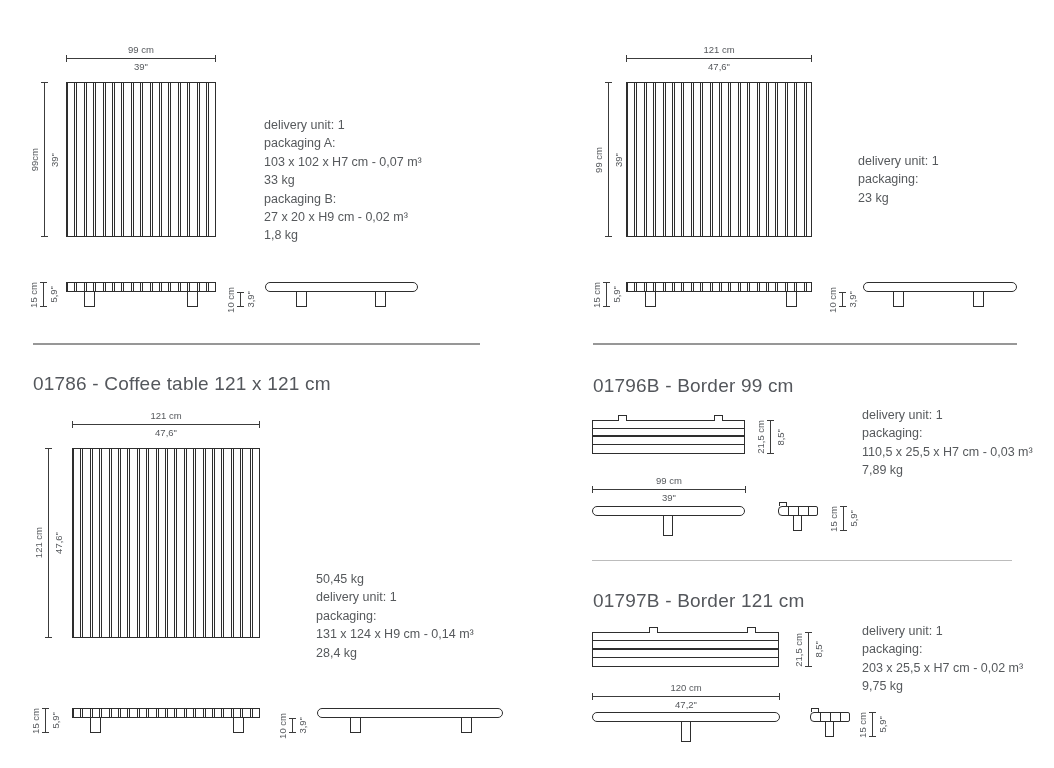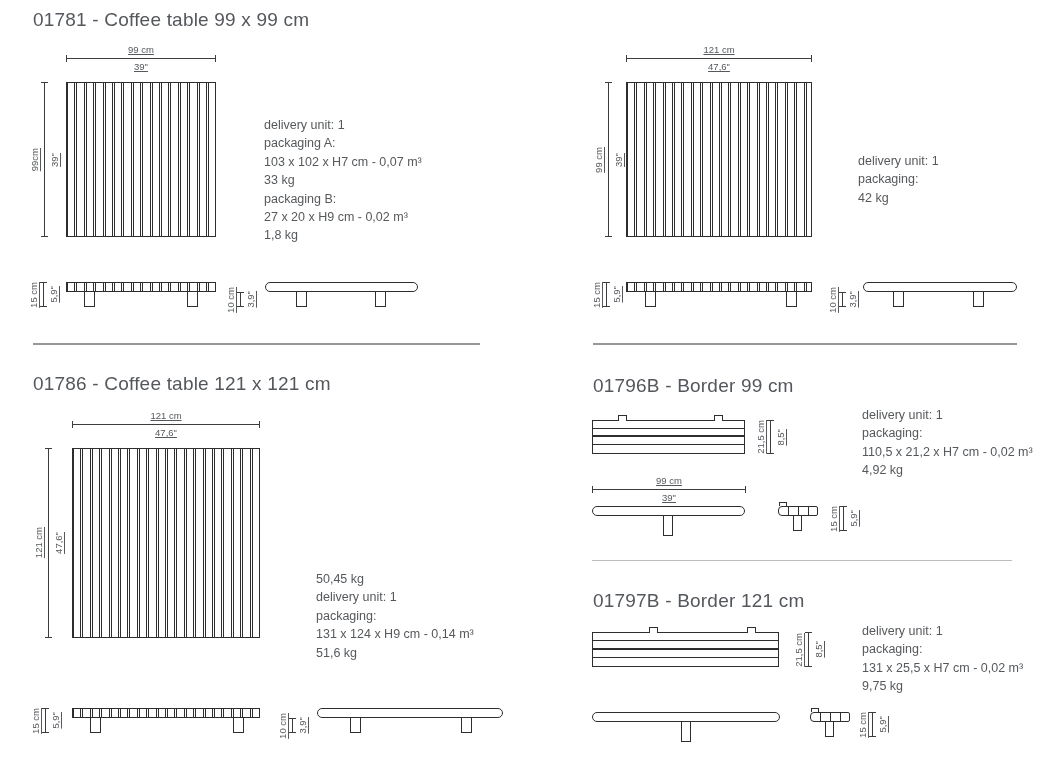--- a/index.html
+++ b/index.html
@@ -6,21 +6,21 @@
   html,body { background:#fff; }
   .canvas { position:relative; width:1054px; height:768px; background:#ffffff;
             font-family:"Liberation Sans", sans-serif; overflow:hidden; }
   .abs { position:absolute; }
 
   .title { font-size:19px; color:#54575c; letter-spacing:.2px; white-space:nowrap; }
 
   .info { font-size:12.5px; color:#56595c; line-height:18.4px; white-space:nowrap; }
 
   
-  .dim-label { font-size:9.5px; color:#55585c; line-height:11px; white-space:nowrap;text-decoration:underline; }
+  .dim-label { font-size:9.5px; color:#55585c; line-height:11px; white-space:nowrap; }
 
   .hdim { display:flex; flex-direction:column; align-items:center; }
   .hdim .dline { width:100%; height:1px; background:#3c3c3c; position:relative; margin:3px 0 2px 0; }
   .hdim .dline::before, .hdim .dline::after { content:""; position:absolute; top:-3px; width:1px; height:7px; background:#3c3c3c; }
   .hdim .dline::before { left:0; } .hdim .dline::after { right:0; }
 
   .vdim { display:flex; align-items:center; }
   .vdim .dim-label { writing-mode:vertical-rl; transform:rotate(180deg); padding:0 1px; }
   .vdim .dline { width:1px; align-self:stretch; background:#3c3c3c; position:relative; margin:0 3px; }
   .vdim .dline::before, .vdim .dline::after { content:""; position:absolute; left:-3px; width:7px; height:1px; background:#3c3c3c; }
@@ -48,21 +48,20 @@
   .ev-tab { position:absolute; top:-4px; left:1px; width:8px; height:4px; border:1.2px solid #2e2e2e; border-bottom:none; background:#fff; }
 
   .divider { height:2px; background:#979797; }
   .divider.thin { height:1px; background:#bcbcbc; }
 </style>
 </head>
 <body>
 
 <div class="canvas">
 
-  <div class="abs title" style="left:33px;top:9px">01781 - Coffee table 99 x 99 cm</div>
 
   <div class="abs hdim" style="left:66px;top:44px;width:150px">
     <div class="dim-label">99 cm</div>
     <div class="dline"></div>
     <div class="dim-label">39"</div>
   </div>
 
   <div class="abs vdim" style="left:28px;top:82px;height:155px">
     <div class="dim-label">99cm</div>
     <div class="dline"></div>
@@ -116,21 +115,21 @@
     <div class="dim-label">99 cm</div>
     <div class="dline"></div>
     <div class="dim-label">39"</div>
   </div>
 
   <div class="abs topview slats" style="left:626px;top:82px;width:186px;height:155px"></div>
 
   <div class="abs info" style="left:858px;top:152px">
     <div>delivery unit: 1</div>
     <div>packaging:</div>
-    <div>42 kg</div>
+    <div>23 kg</div>
   </div>
 
   <div class="abs vdim" style="left:590px;top:282px;height:25px">
     <div class="dim-label">15 cm</div>
     <div class="dline"></div>
     <div class="dim-label">5,9"</div>
   </div>
 
   <div class="abs fview" style="left:626px;top:282px;width:186px">
     <div class="fv-bar slats"></div>
@@ -167,21 +166,21 @@
     <div class="dim-label">47,6"</div>
   </div>
 
   <div class="abs topview slats" style="left:72px;top:448px;width:188px;height:190px"></div>
 
   <div class="abs info" style="left:316px;top:570px">
     <div>50,45 kg</div>
     <div>delivery unit: 1</div>
     <div>packaging:</div>
     <div>131 x 124 x H9 cm - 0,14 m³</div>
-    <div>51,6 kg</div>
+    <div>28,4 kg</div>
   </div>
 
   <div class="abs vdim" style="left:29px;top:708px;height:25px">
     <div class="dim-label">15 cm</div>
     <div class="dline"></div>
     <div class="dim-label">5,9"</div>
   </div>
 
   <div class="abs fview" style="left:72px;top:708px;width:188px">
     <div class="fv-bar slats"></div>
@@ -213,22 +212,22 @@
 
   <div class="abs vdim" style="left:754px;top:420px;height:34px">
     <div class="dim-label">21,5 cm</div>
     <div class="dline"></div>
     <div class="dim-label">8,5"</div>
   </div>
 
   <div class="abs info" style="left:862px;top:406px">
     <div>delivery unit: 1</div>
     <div>packaging:</div>
-    <div>110,5 x 21,2 x H7 cm - 0,02 m³</div>
-    <div>4,92 kg</div>
+    <div>110,5 x 25,5 x H7 cm - 0,03 m³</div>
+    <div>7,89 kg</div>
   </div>
 
   <div class="abs hdim" style="left:592px;top:475px;width:154px">
     <div class="dim-label">99 cm</div>
     <div class="dline"></div>
     <div class="dim-label">39"</div>
   </div>
 
   <div class="abs fview" style="left:592px;top:506px;width:153px">
     <div class="sv-bar"></div>
@@ -265,24 +264,29 @@
 
   <div class="abs vdim" style="left:792px;top:632px;height:35px">
     <div class="dim-label">21,5 cm</div>
     <div class="dline"></div>
     <div class="dim-label">8,5"</div>
   </div>
 
   <div class="abs info" style="left:862px;top:622px">
     <div>delivery unit: 1</div>
     <div>packaging:</div>
-    <div>131 x 25,5 x H7 cm - 0,02 m³</div>
+    <div>203 x 25,5 x H7 cm - 0,02 m³</div>
     <div>9,75 kg</div>
   </div>
 
+  <div class="abs hdim" style="left:592px;top:682px;width:188px">
+    <div class="dim-label">120 cm</div>
+    <div class="dline"></div>
+    <div class="dim-label">47,2"</div>
+  </div>
 
   <div class="abs fview" style="left:592px;top:712px;width:188px">
     <div class="sv-bar"></div>
     <div class="leg" style="left:89px;width:10px;height:20px"></div>
   </div>
 
   <div class="abs endview" style="left:810px;top:712px">
     <div class="ev-tab"></div>
     <div class="ev-bar">
       <div class="ev-div" style="left:9px"></div>

